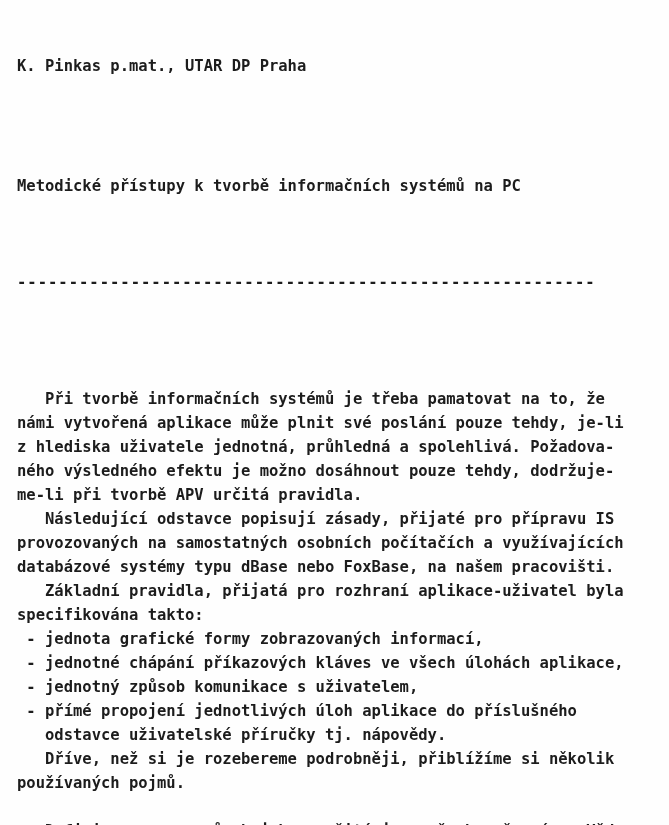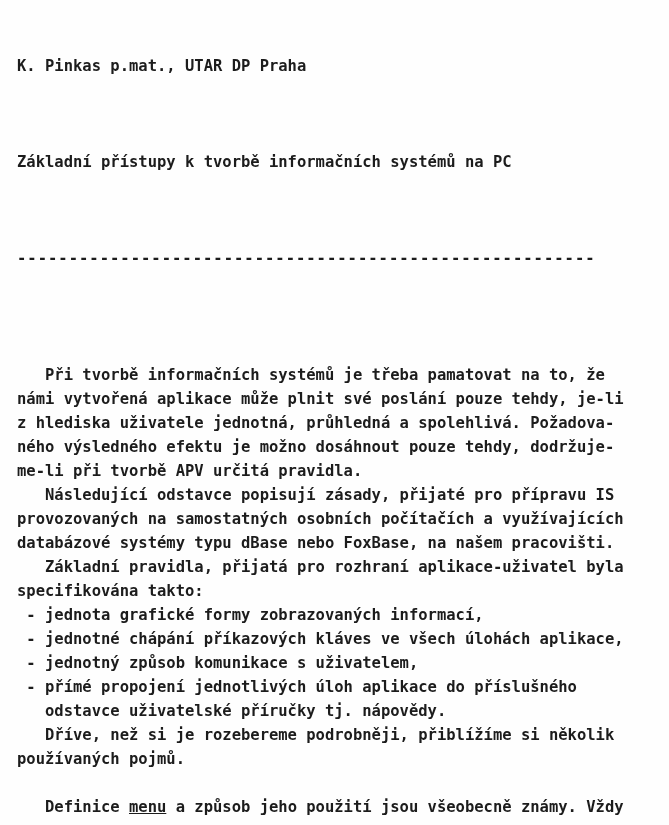--- a/index.html
+++ b/index.html
@@ -21,35 +21,36 @@
     padding: 6px 4px 0 17px;
     white-space: pre;
     overflow: hidden;
     -webkit-font-smoothing: none;
   }
   .line {
     height: 24px;
     white-space: pre;
   }
   .author-line {
+    margin-bottom: 24px; 
   }
   .title-underline {
     letter-spacing: 1px;
     margin-bottom: 21px; 
     overflow: hidden;
   }
   .uline {
     font-weight: 800;
     text-decoration: underline;
   }
 </style>
 </head>
 <body>
 
 <div class="page">
   <div class="line author-line">K. Pinkas p.mat., UTAR DP Praha</div>
 
-  <div class="line document-title">Základní přístupy k tvorbě informačních systémů na PC</div>
+  <div class="line document-title">Metodické přístupy k tvorbě informačních systémů na PC</div>
 
   <div class="line title-underline">--------------------------------------------------------</div>
 
   <div id="doc-body"><div class="line">   Při tvorbě informačních systémů je třeba pamatovat na to, že</div><div class="line">námi vytvořená aplikace může plnit své poslání pouze tehdy, je-li</div><div class="line">z hlediska uživatele jednotná, průhledná a spolehlivá. Požadova-</div><div class="line">ného výsledného efektu je možno dosáhnout pouze tehdy, dodržuje-</div><div class="line">me-li při tvorbě APV určitá pravidla.</div><div class="line">   Následující odstavce popisují zásady, přijaté pro přípravu IS</div><div class="line">provozovaných na samostatných osobních počítačích a využívajících</div><div class="line">databázové systémy typu dBase nebo FoxBase, na našem pracovišti.</div><div class="line">   Základní pravidla, přijatá pro rozhraní aplikace-uživatel byla</div><div class="line">specifikována takto:</div><div class="line"> - jednota grafické formy zobrazovaných informací,</div><div class="line"> - jednotné chápání příkazových kláves ve všech úlohách aplikace,</div><div class="line"> - jednotný způsob komunikace s uživatelem,</div><div class="line"> - přímé propojení jednotlivých úloh aplikace do příslušného</div><div class="line">   odstavce uživatelské příručky tj. nápovědy.</div><div class="line">   Dříve, než si je rozebereme podrobněji, přiblížíme si několik</div><div class="line">používaných pojmů.</div><div class="line">&nbsp;</div><div class="line">   Definice <span class="uline">menu</span> a způsob jeho použití jsou všeobecně známy. Vždy</div></div>
 </div>
 
 </body></html>

